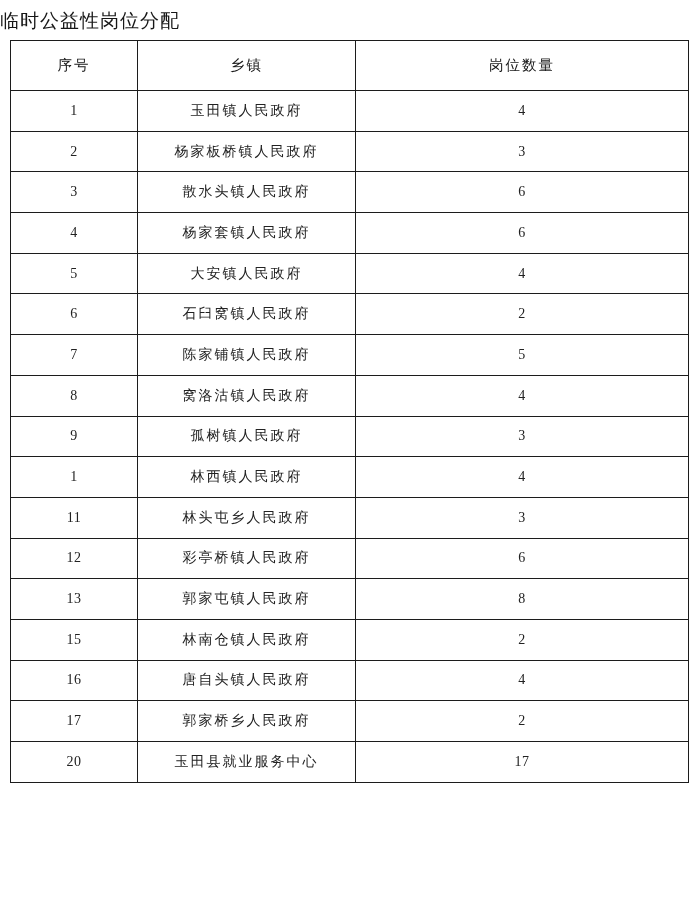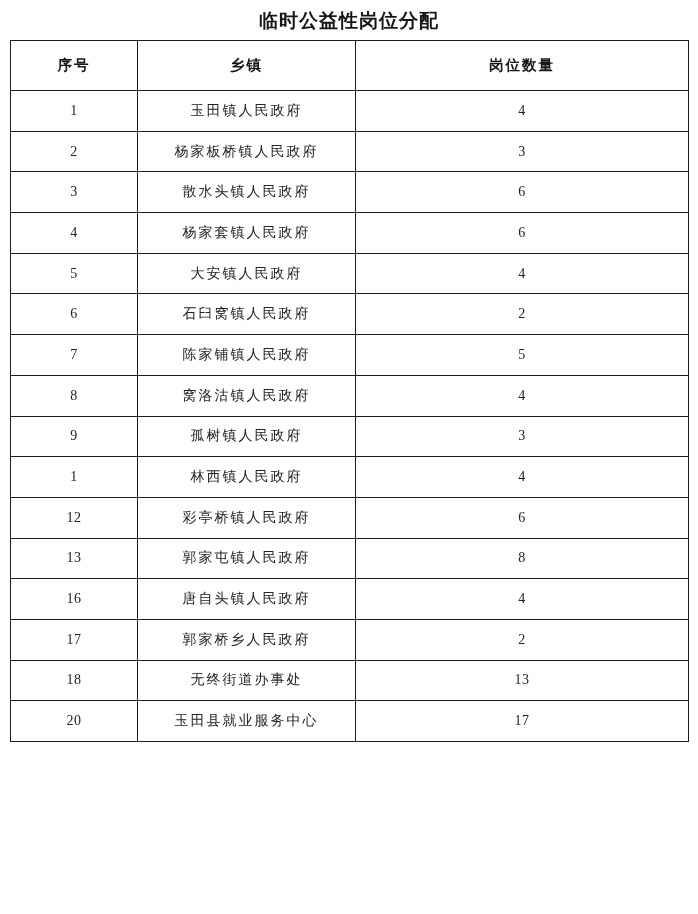--- a/index.html
+++ b/index.html
@@ -12,23 +12,22 @@
     overflow: hidden;
   }
   .page {
     width: 698px;
     height: 914px;
     background: #ffffff;
     position: relative;
   }
   .doc-title {
     margin-top: 8px;
-    text-align: center;
     font-size: 19px;
-    font-weight: bold;
+    font-weight: normal;
     letter-spacing: 1px;
     color: #161616;
     line-height: 25px;
   }
   table.alloc {
     border-collapse: collapse;
     table-layout: fixed;
     width: 678px;
     margin-left: 10px;
     margin-top: 7px;
@@ -41,21 +40,21 @@
     border: 1.5px solid #1c1c1c;
     text-align: center;
     vertical-align: middle;
     background: #ffffff;
     overflow: hidden;
     white-space: nowrap;
   }
   table.alloc th {
     height: 50px;
     font-size: 14.5px;
-    font-weight: bold;
+    font-weight: normal;
     letter-spacing: 2px;
     color: #161616;
   }
   table.alloc td {
     height: 40.7px;
     font-size: 14px;
     font-weight: normal;
     letter-spacing: 2px;
     color: #222222;
   }
@@ -128,45 +127,50 @@
           <td class="num">9</td>
           <td>孤树镇人民政府</td>
           <td class="num">3</td>
         </tr>
         <tr>
           <td class="num">1</td>
           <td>林西镇人民政府</td>
           <td class="num">4</td>
         </tr>
         <tr>
+          <td class="num">11</td>
+          <td>林头屯乡人民政府</td>
+          <td class="num">3</td>
+        </tr>
+        <tr>
           <td class="num">12</td>
           <td>彩亭桥镇人民政府</td>
           <td class="num">6</td>
         </tr>
         <tr>
           <td class="num">13</td>
           <td>郭家屯镇人民政府</td>
           <td class="num">8</td>
+        </tr>
+        <tr>
+          <td class="num">15</td>
+          <td>林南仓镇人民政府</td>
+          <td class="num">2</td>
         </tr>
         <tr>
           <td class="num">16</td>
           <td>唐自头镇人民政府</td>
           <td class="num">4</td>
         </tr>
         <tr>
           <td class="num">17</td>
           <td>郭家桥乡人民政府</td>
           <td class="num">2</td>
         </tr>
         <tr>
-          <td class="num">18</td>
-          <td>无终街道办事处</td>
-          <td class="num">13</td>
-        </tr>
-        <tr>
           <td class="num">20</td>
           <td>玉田县就业服务中心</td>
           <td class="num">17</td>
         </tr>
       </tbody>
   </table>
 
 </div>
 
 </body></html>

